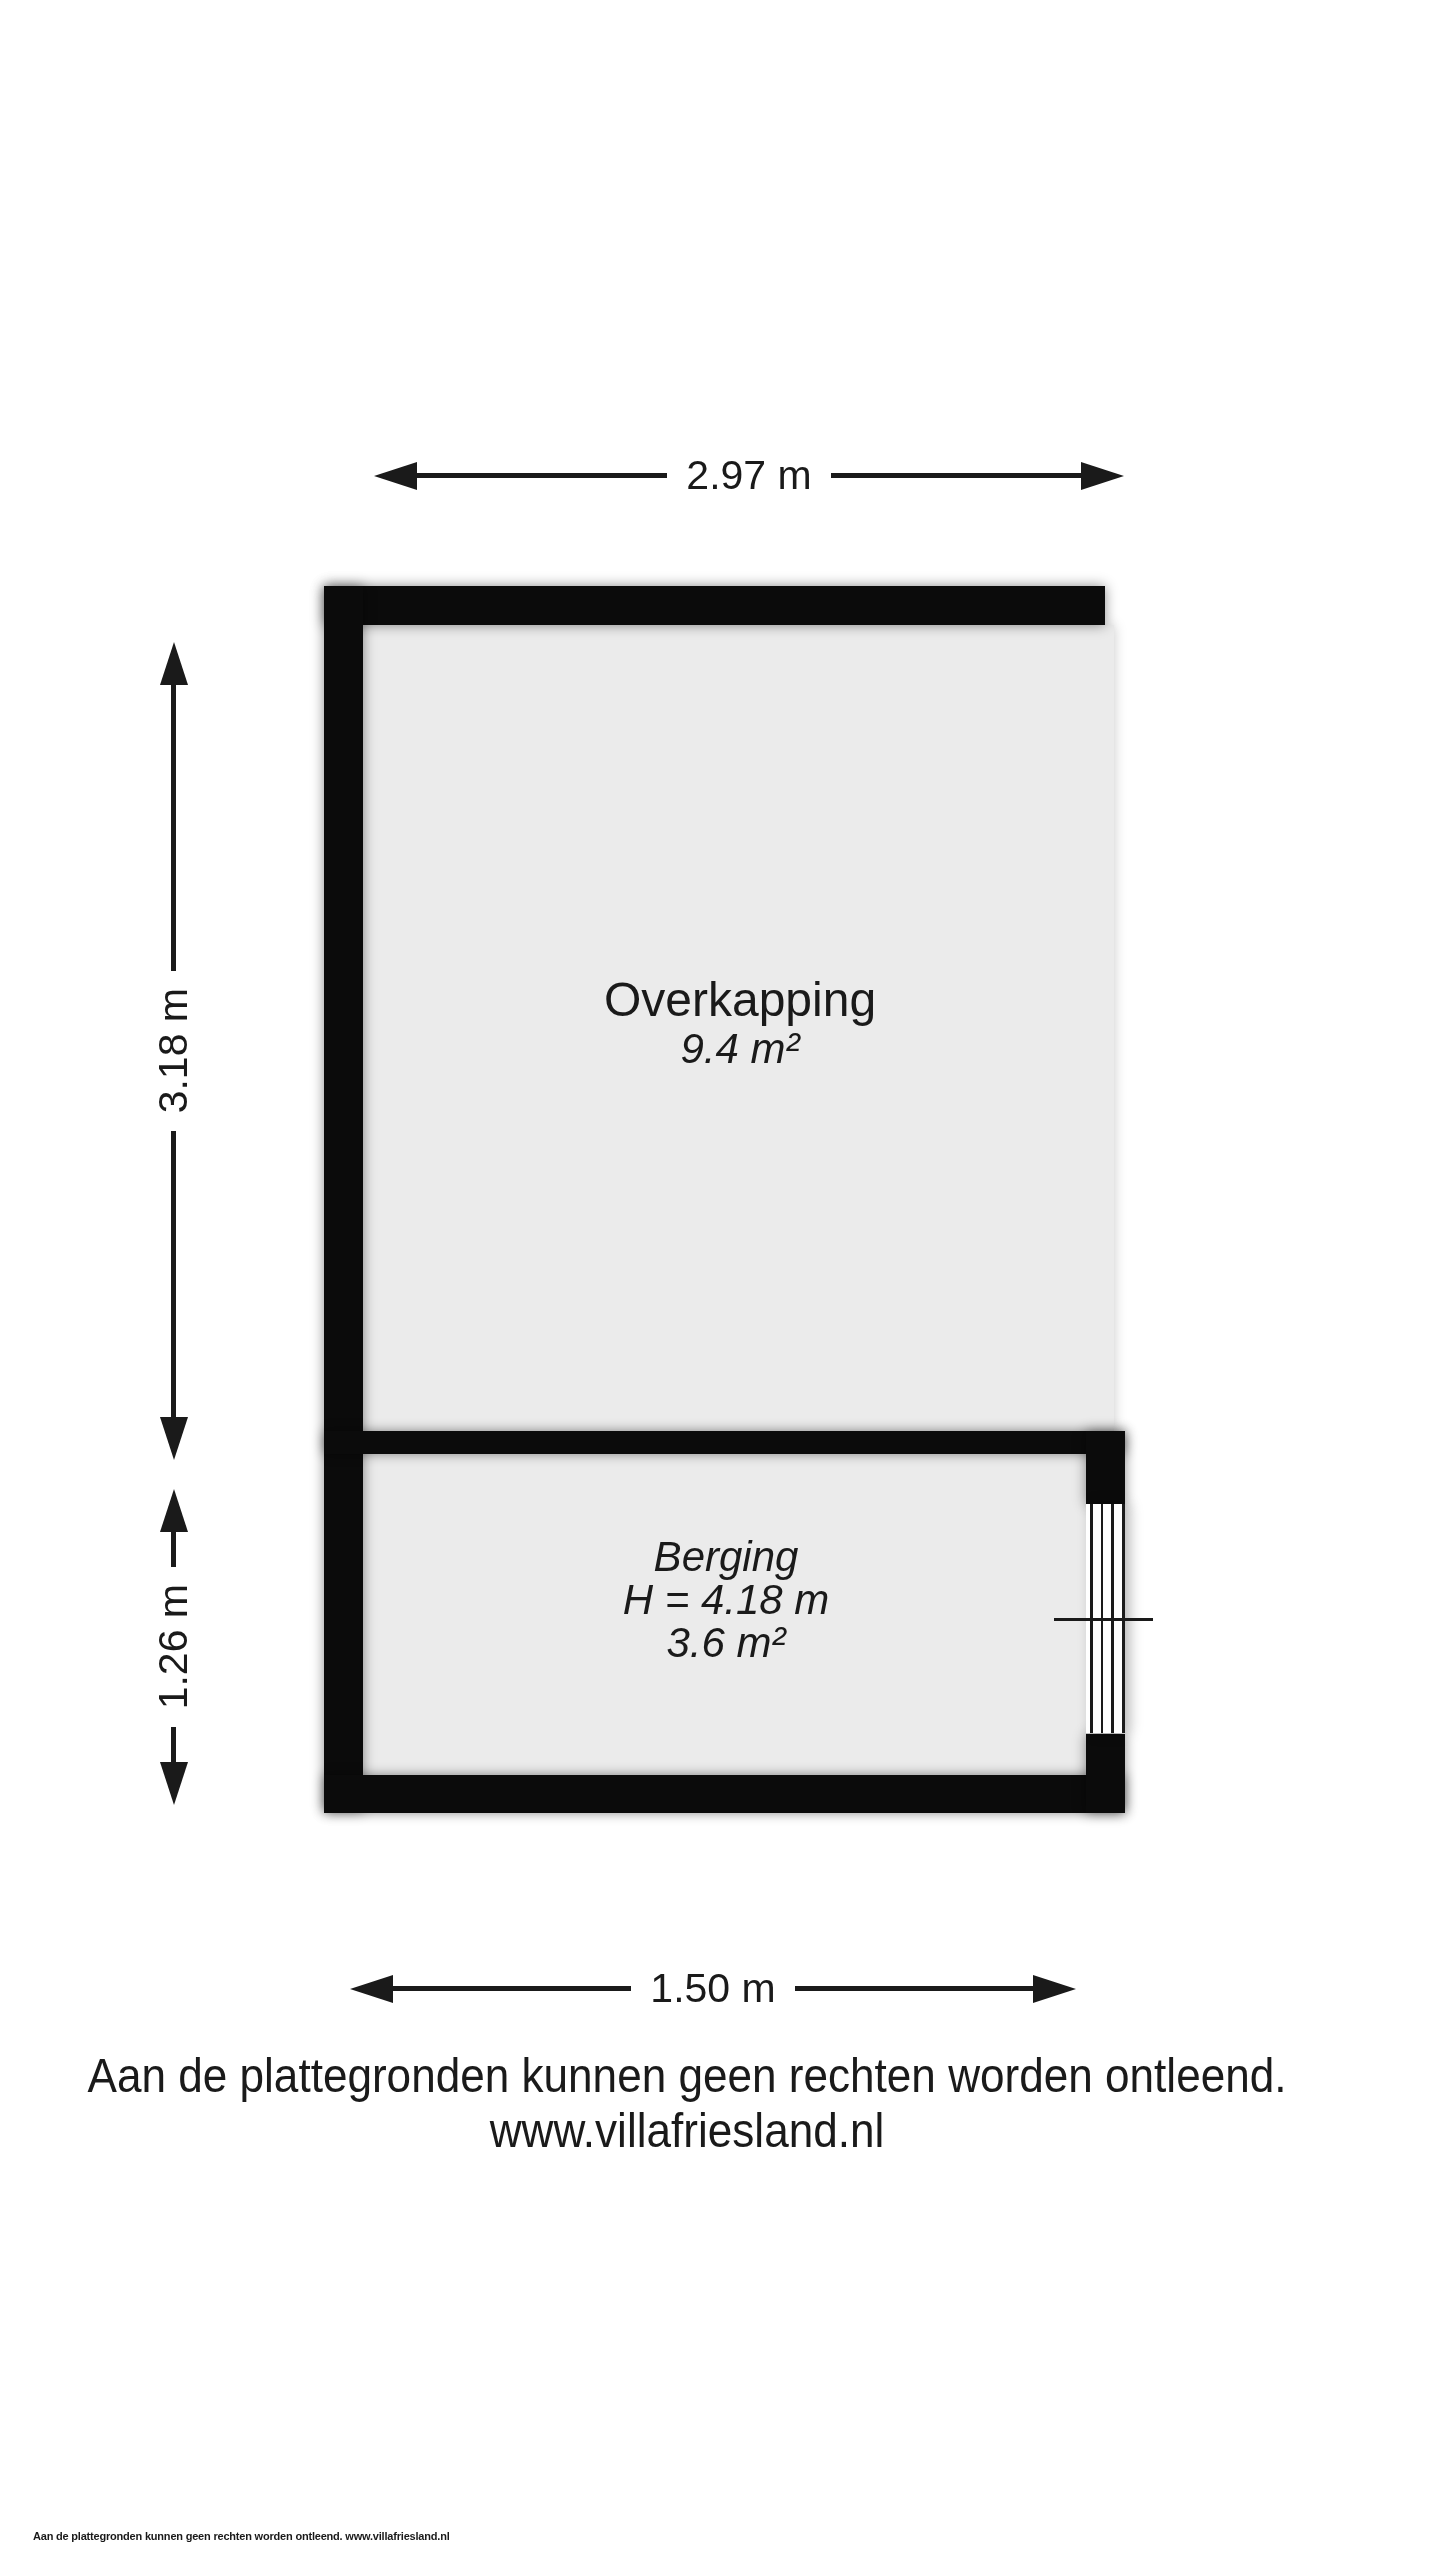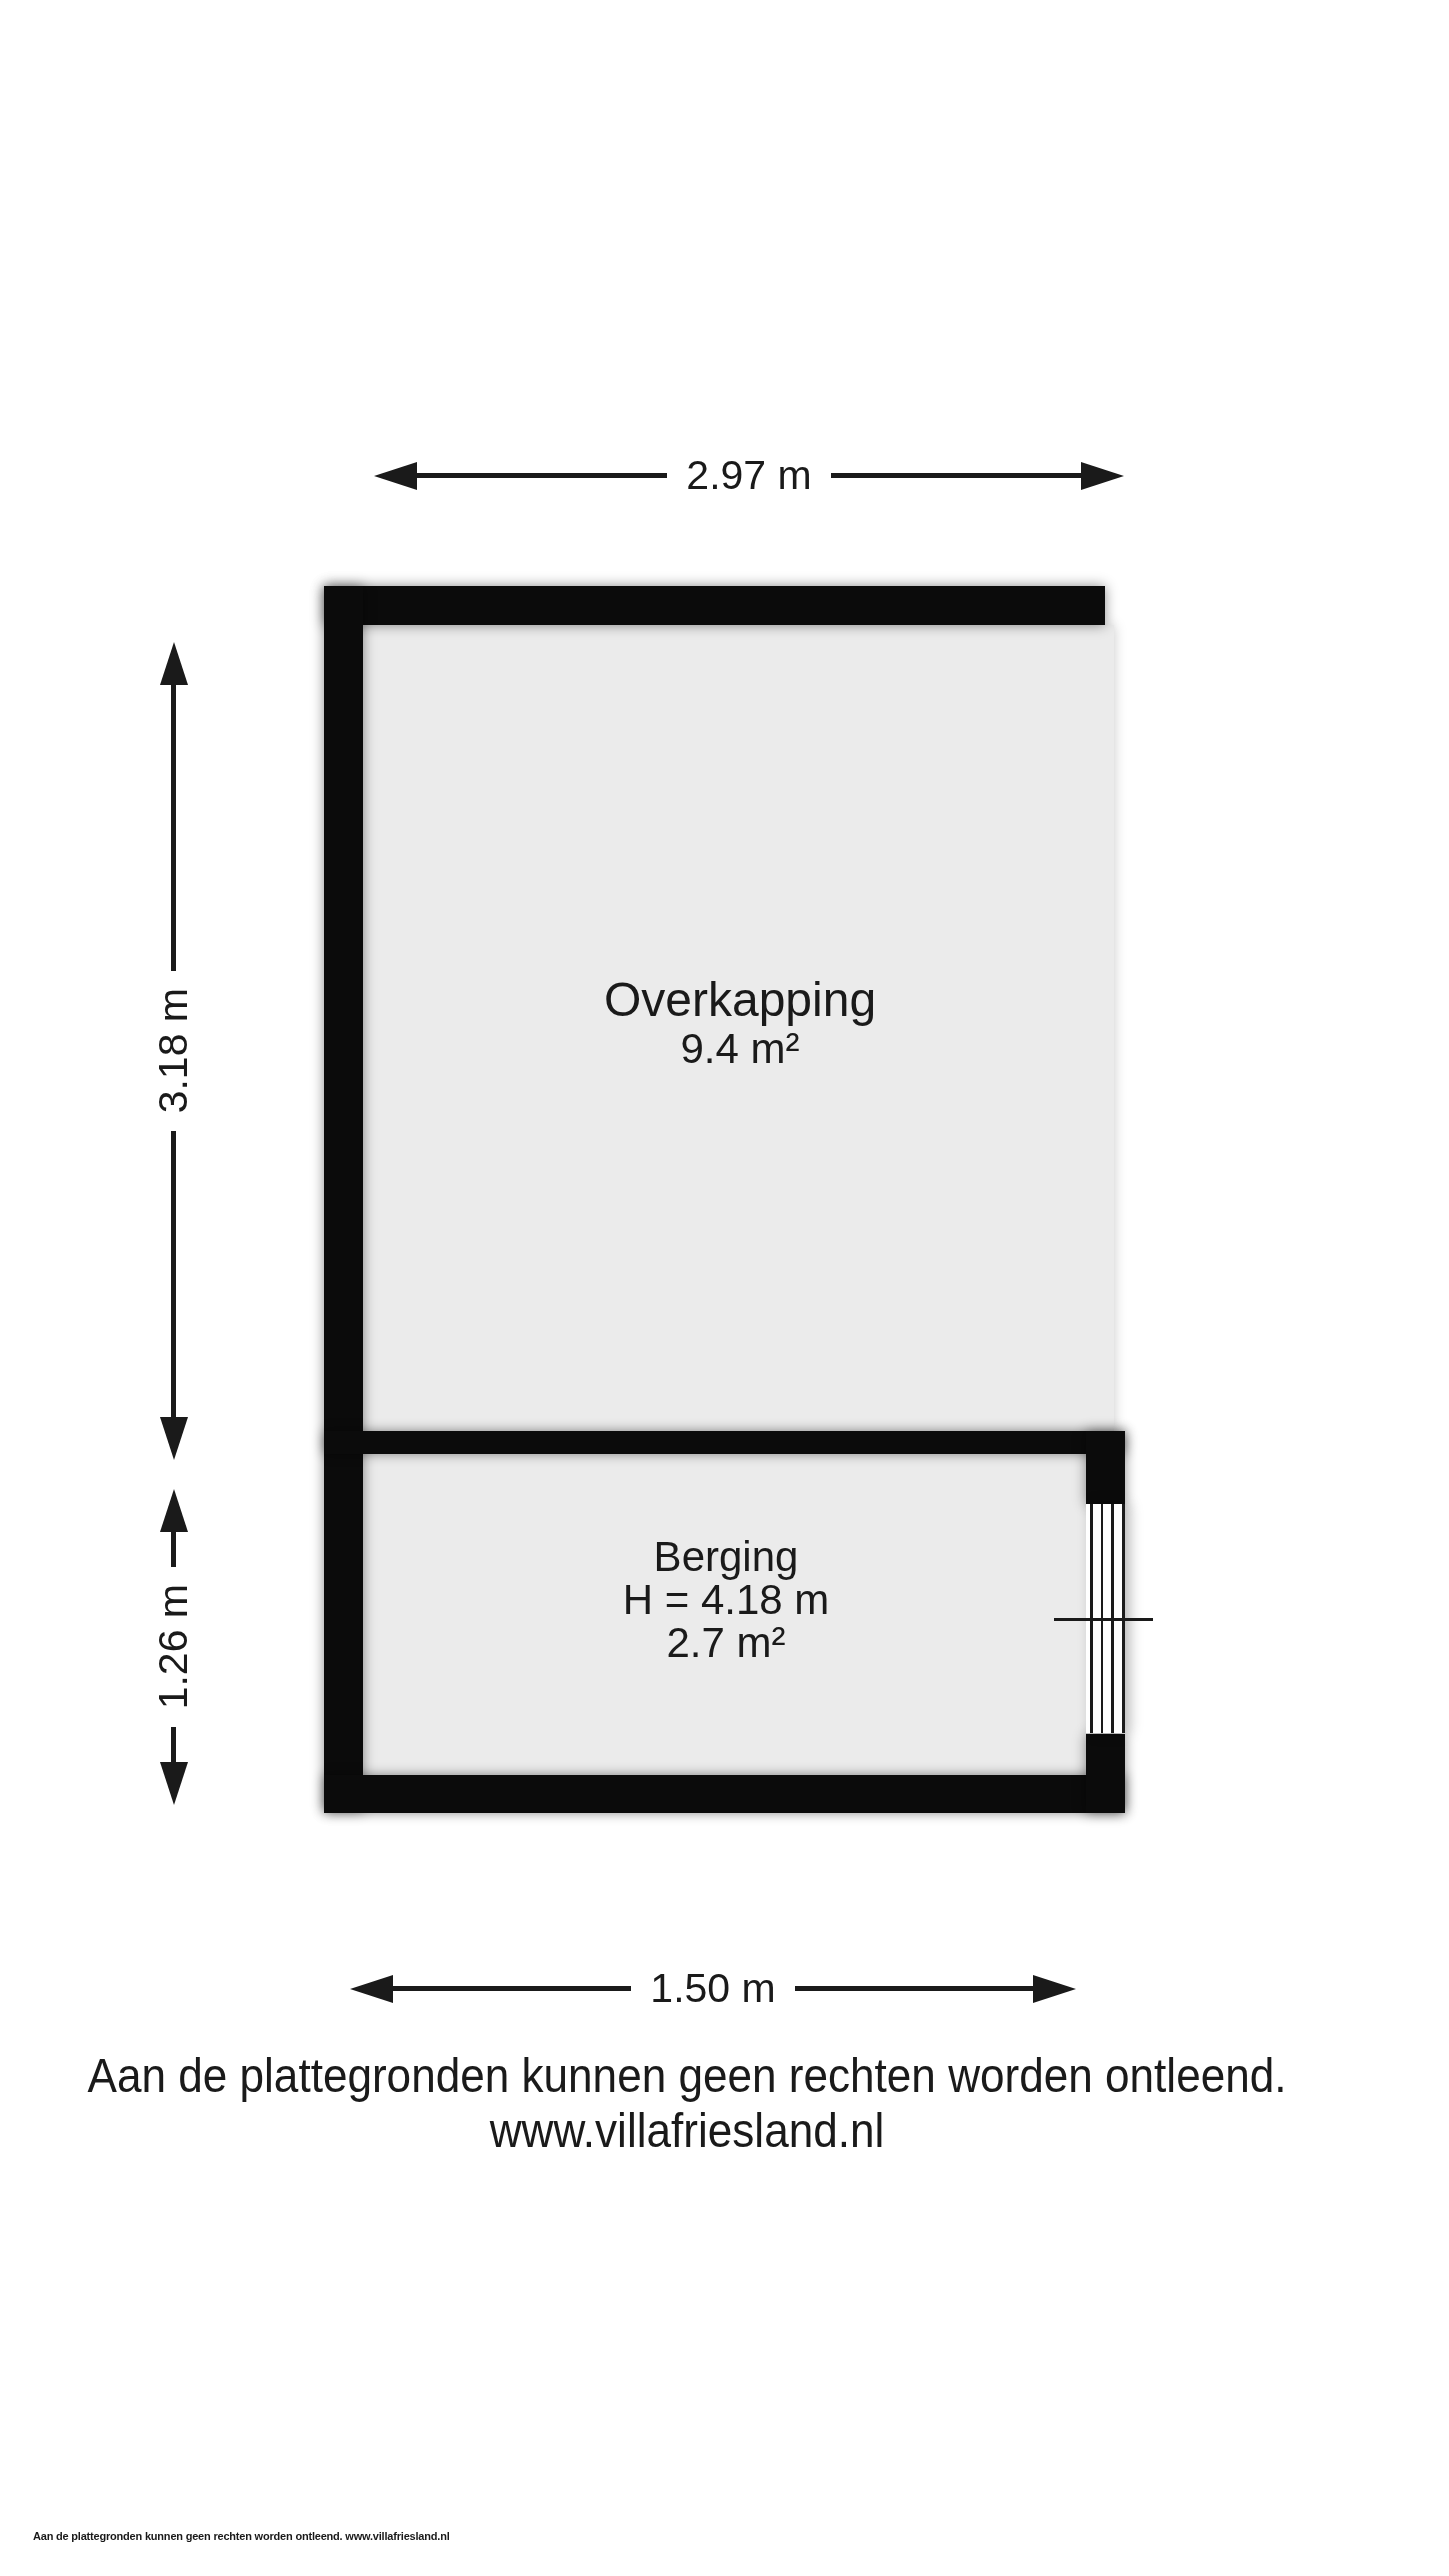--- a/index.html
+++ b/index.html
@@ -75,21 +75,21 @@
   }
 
   
   .room-label{
     position:absolute;
     transform:translateX(-50%);
     text-align:center;
     white-space:nowrap;
   }
   .room-name{font-size:48px;line-height:55px;}
-  .room-sub{font-size:42px;line-height:43px;}
+  .room-sub{font-size:42px;line-height:43px;font-style:italic;}
 
   
   .disclaimer{
     position:absolute;
     transform:translateX(-50%) scaleX(0.9);
     transform-origin:center top;
     text-align:center;
     white-space:nowrap;
     font-size:49px;
     line-height:55px;
@@ -162,21 +162,21 @@
   </div>
 
   <div class="room-label" style="left:740px;top:972px;">
     <div class="room-name">Overkapping</div>
     <div class="room-sub">9.4 m²</div>
   </div>
 
   <div class="room-label" style="left:726px;top:1535px;">
     <div class="room-sub">Berging</div>
     <div class="room-sub">H = 4.18 m</div>
-    <div class="room-sub">2.7 m²</div>
+    <div class="room-sub">3.6 m²</div>
   </div>
 
   <div class="disclaimer" style="left:687px;top:2048px;">
     <div>Aan de plattegronden kunnen geen rechten worden ontleend.</div>
     <div>www.villafriesland.nl</div>
   </div>
 
   <div class="footer-note" style="left:33px;top:2530px;">Aan de plattegronden kunnen geen rechten worden ontleend. www.villafriesland.nl</div>
 
 </div>

